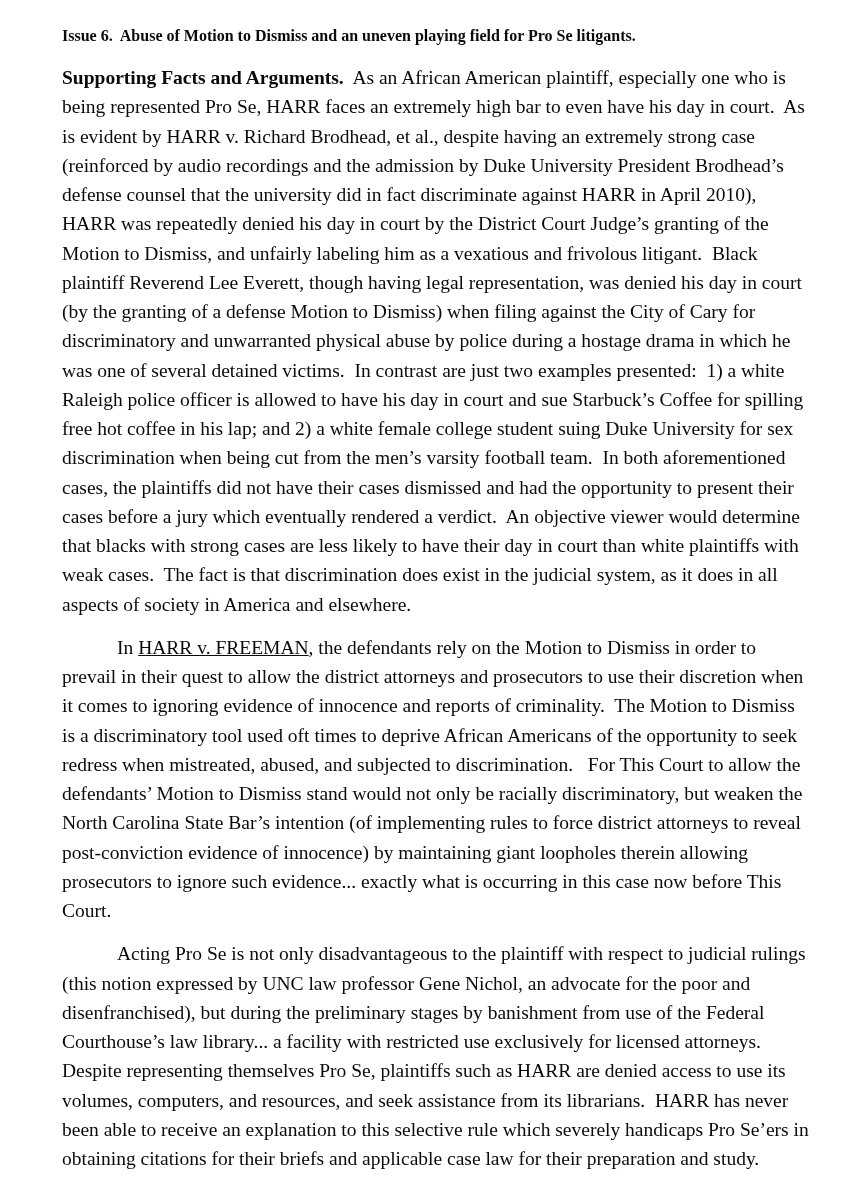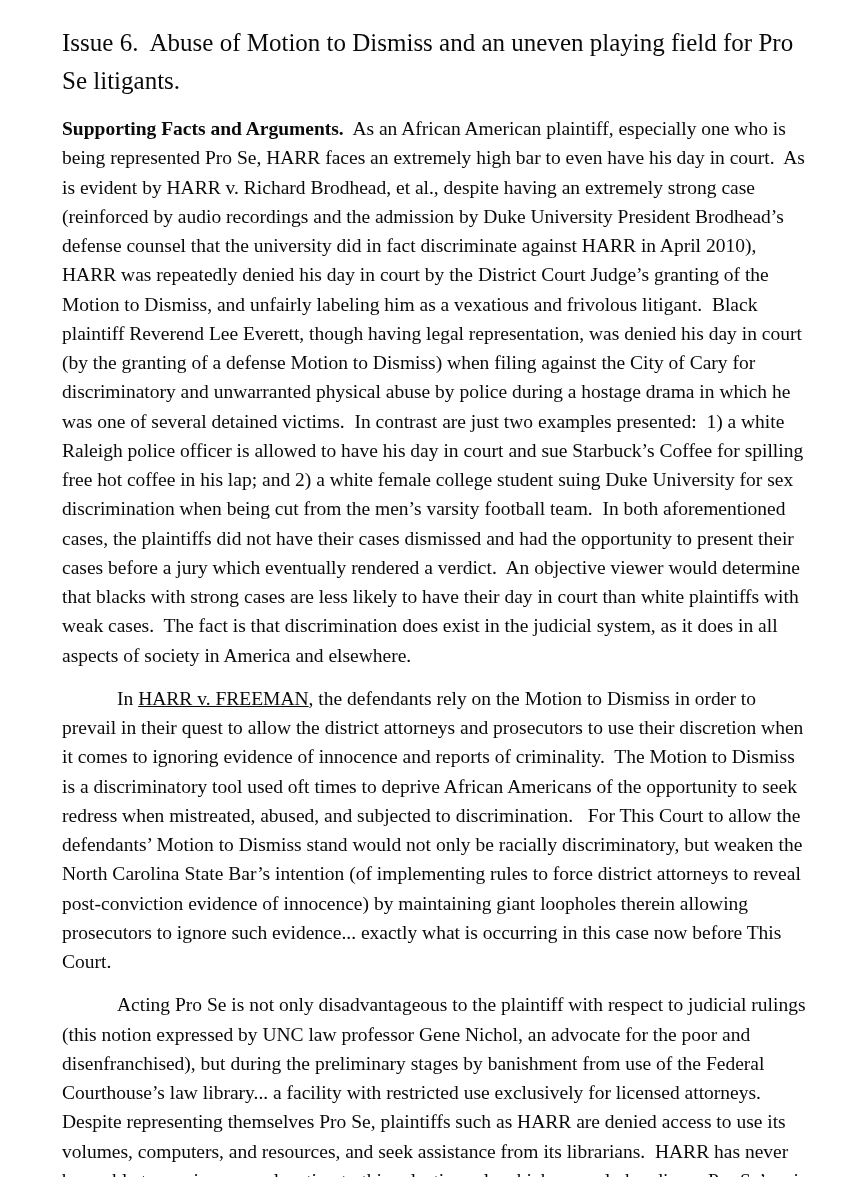--- a/index.html
+++ b/index.html
@@ -13,22 +13,22 @@
     box-sizing: border-box;
     padding: 24px 40px 40px 62px;
     background: #ffffff;
     font-family: "Liberation Serif", serif;
     font-size: 19.5px;
     line-height: 1.5;
     color: #0a0a0a;
     -webkit-font-smoothing: antialiased;
   }
   .doc-heading {
-    font-size: 25px;
-    font-weight: normal;
+    font-size: 16px;
+    font-weight: bold;
     margin: 0 0 15px 0;
     white-space: pre-wrap;
   }
   .para {
     margin: 12px 0 14px 0;
     white-space: pre-wrap;
   }
   .para.indent {
     text-indent: 55px;
     font-family: Liberation Serif, serif;

